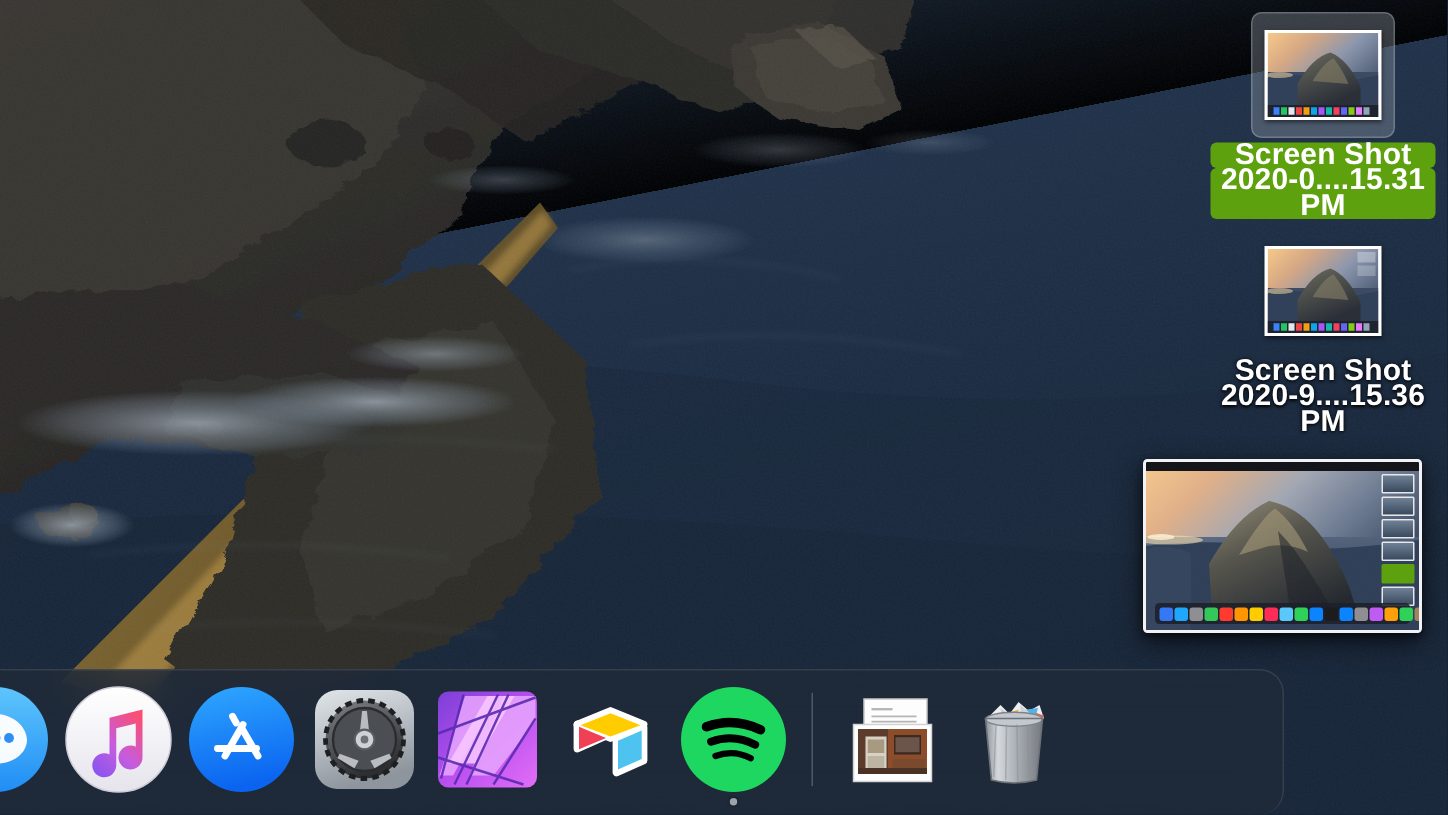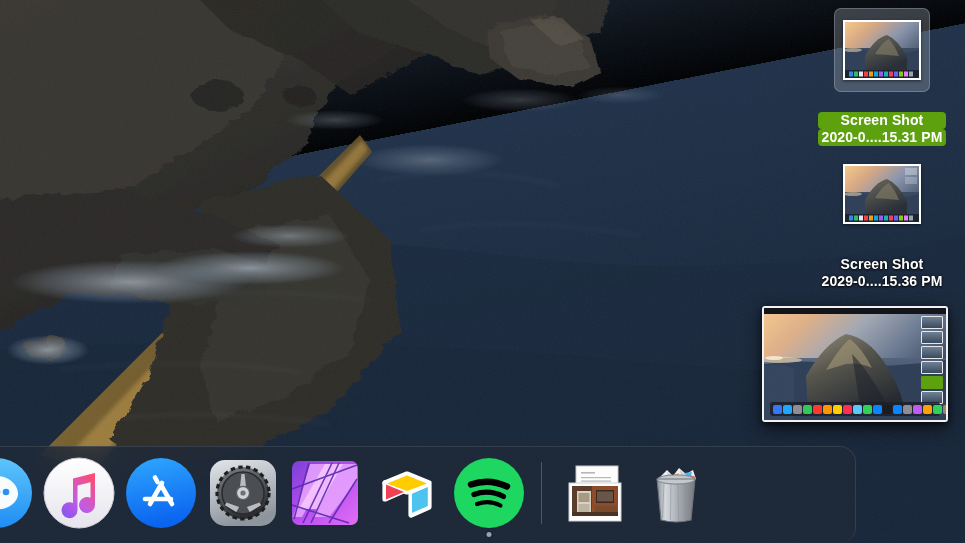--- a/index.html
+++ b/index.html
@@ -37,23 +37,23 @@
   .mini-shot {
     width:78px; height:60px;
     background:#fff;
     padding:2px 2px 2px 2px;
     box-shadow:0 1px 3px rgba(0,0,0,0.55);
     position:relative;
   }
   .mini-shot .mini-inner { position:relative; width:100%; height:100%; overflow:hidden; }
 
   .desk-label {
-    margin-top:20px;
+    margin-top:3px;
     text-align:center;
-    font-size:14px;
+    font-size:20px;
     font-weight:bold;
     line-height:17px;
     color:#fff;
     letter-spacing:.1px;
     text-shadow:0 1px 2px rgba(0,0,0,0.85), 0 0 3px rgba(0,0,0,0.6);
   }
   .desk-label span {
     display:block;
     padding:0 4px;
     border-radius:4px;
@@ -330,21 +330,21 @@
               <rect x="54" y="49.5" width="4" height="5" fill="#84cc16"></rect>
               <rect x="59" y="49.5" width="4" height="5" fill="#e879f9"></rect>
               <rect x="64" y="49.5" width="4" height="5" fill="#94a3b8"></rect>
             </g>
           </svg>
         </div>
       </div>
     </div>
     <div class="desk-label">
       <span>Screen Shot</span>
-      <span>2029-0....15.36 PM</span>
+      <span>2020-9....15.36 PM</span>
     </div>
   </div>
 
   <div id="shot-preview">
     <svg class="sp-wall" viewBox="0 0 182 106" preserveAspectRatio="none">
       <defs>
         <linearGradient id="spsky" x1="0" y1="0" x2="0.9" y2="0.55">
           <stop offset="0%" stop-color="#f3c78d"></stop>
           <stop offset="22%" stop-color="#e0b089"></stop>
           <stop offset="48%" stop-color="#a3a8b4"></stop>

